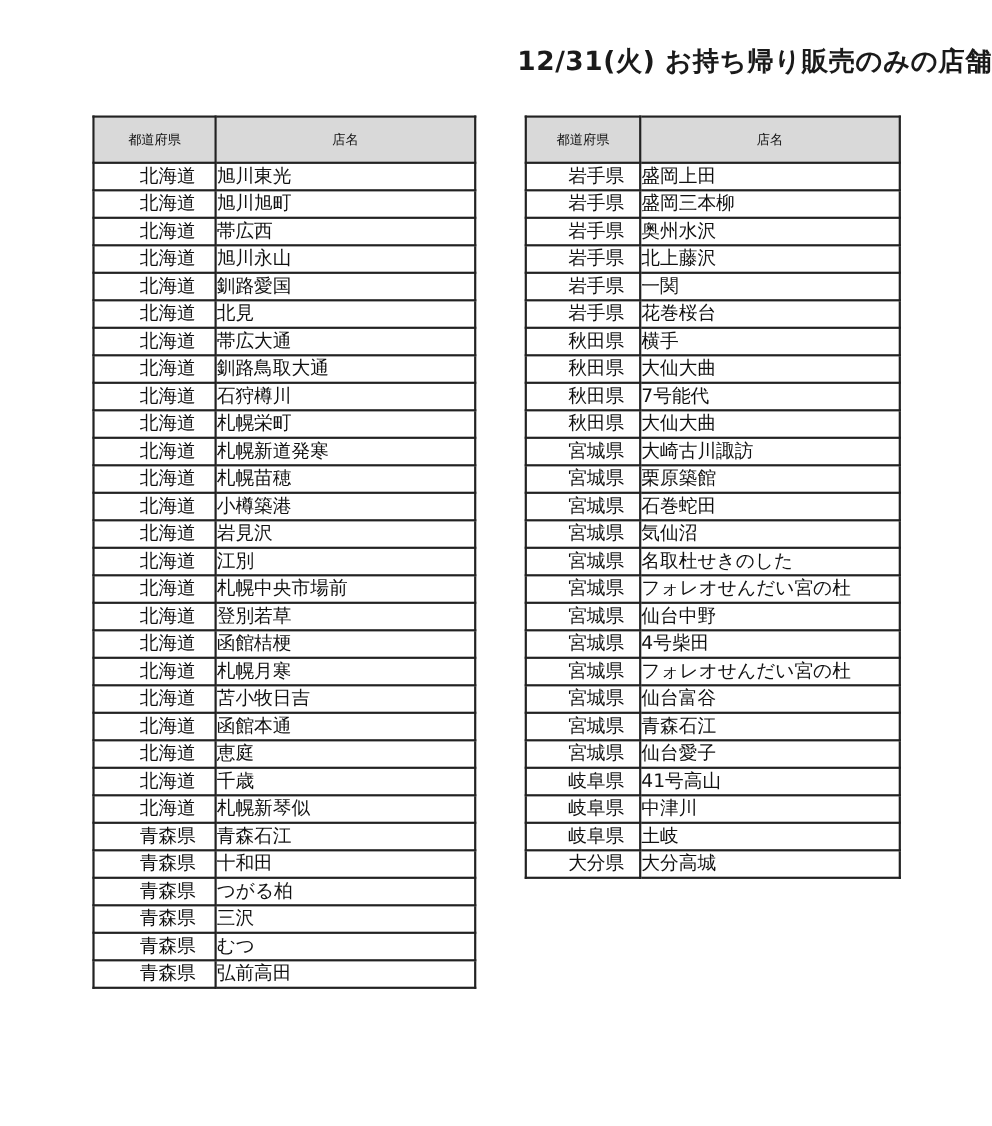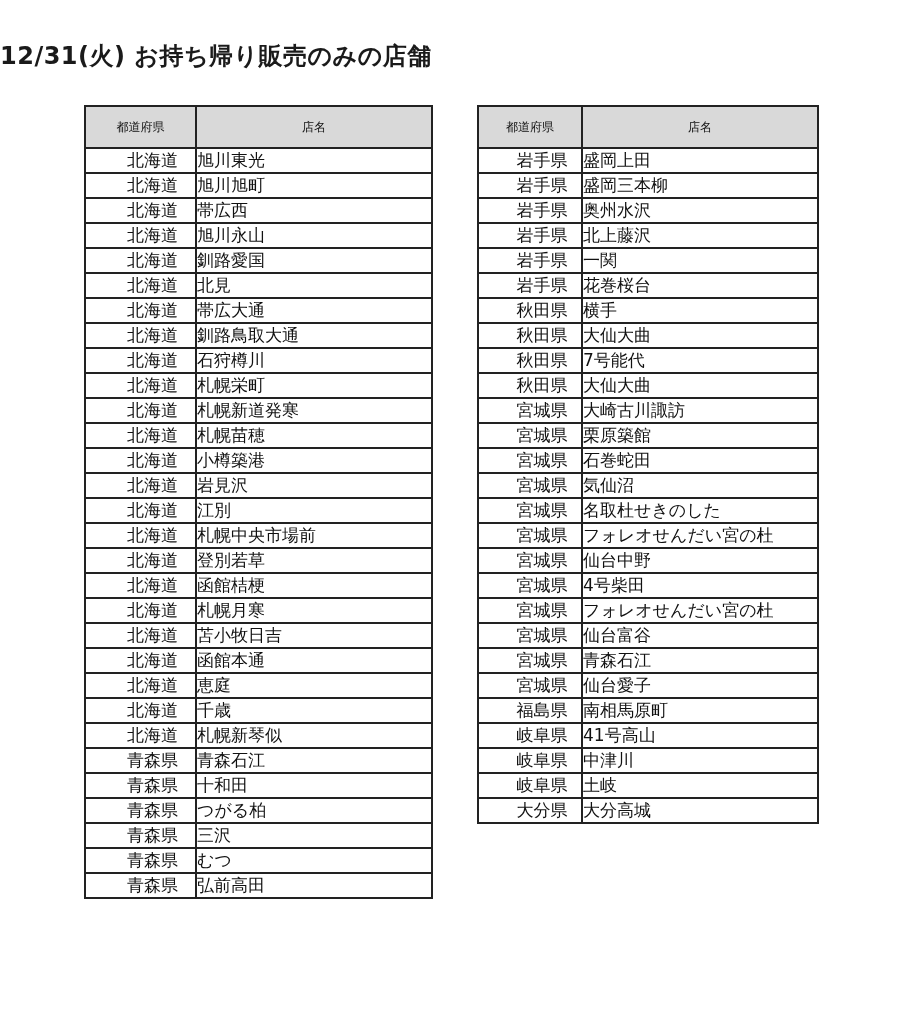--- a/index.html
+++ b/index.html
@@ -3,21 +3,21 @@
   <meta charset="utf-8">
   <style>
     html, body { margin: 0; padding: 0; background: #ffffff; }
     body {
       width: 902px; height: 1024px; position: relative; overflow: hidden;
       font-family: "DejaVu Sans", "Liberation Sans", sans-serif;
       color: #111111;
     }
     .title {
       position: absolute; left: 0; top: 40px; width: 902px;
-      text-align: left; font-size: 24px; font-weight: bold; letter-spacing: 0.5px;
+      text-align: right; font-size: 24px; font-weight: bold; letter-spacing: 0.5px;
       color: #1a1a1a;
     }
     table.stores {
       position: absolute; border-collapse: collapse;
       border: 2px solid #222222; table-layout: fixed;
     }
     table.stores th, table.stores td {
       border: 2px solid #222222; padding: 0; font-weight: normal;
       font-size: 17px; line-height: 23px; height: 23px;
       white-space: nowrap; overflow: hidden;
@@ -264,24 +264,20 @@
       </tr>
       <tr>
         <td class="pref">宮城県</td>
         <td class="store">青森石江</td>
       </tr>
       <tr>
         <td class="pref">宮城県</td>
         <td class="store">仙台愛子</td>
       </tr>
       <tr>
-        <td class="pref">福島県</td>
-        <td class="store">南相馬原町</td>
-      </tr>
-      <tr>
         <td class="pref">岐阜県</td>
         <td class="store">41号高山</td>
       </tr>
       <tr>
         <td class="pref">岐阜県</td>
         <td class="store">中津川</td>
       </tr>
       <tr>
         <td class="pref">岐阜県</td>
         <td class="store">土岐</td>

